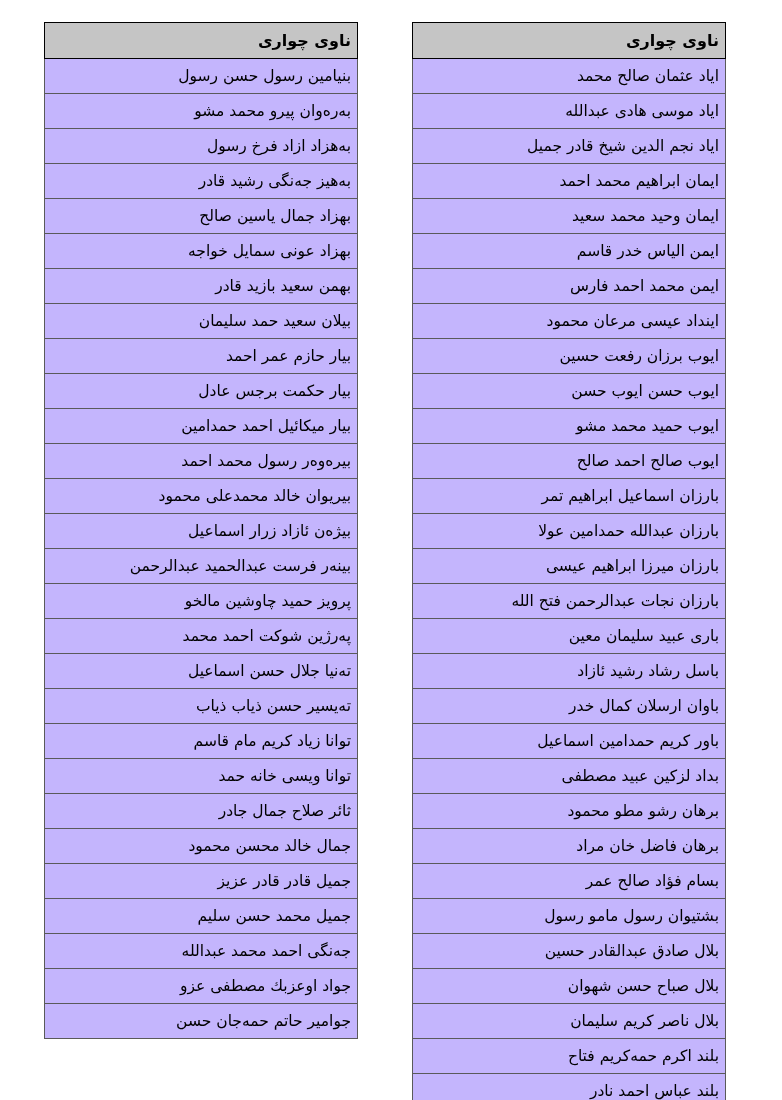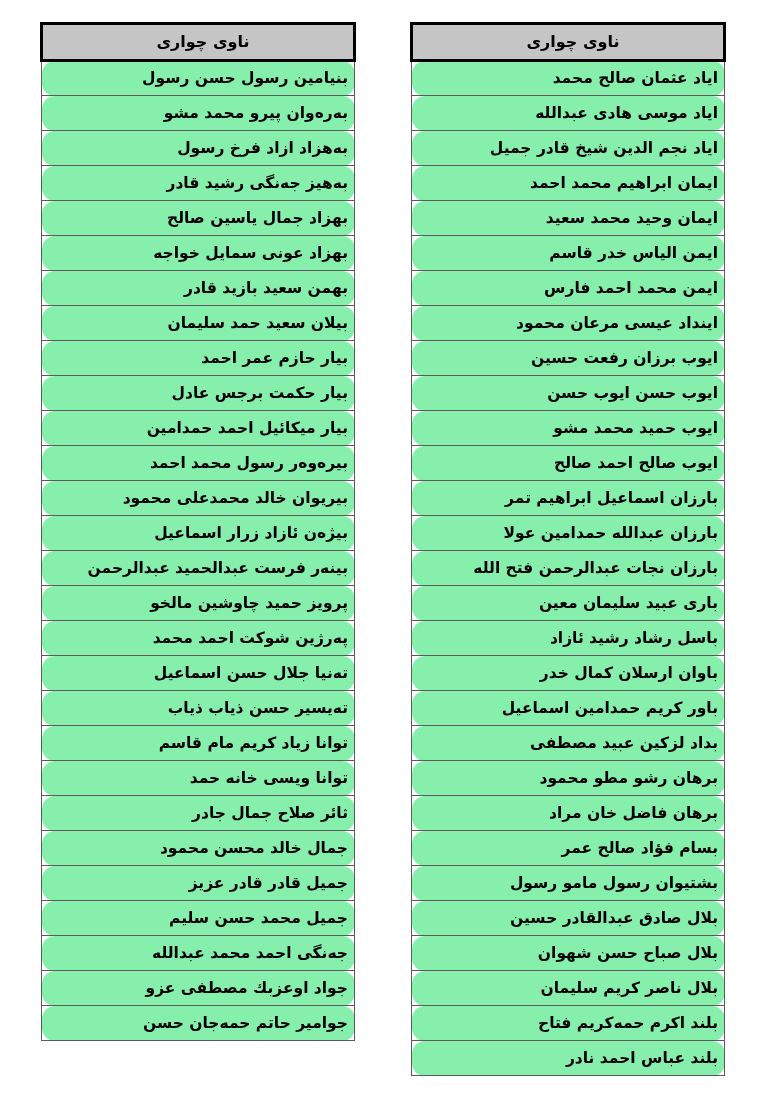--- a/index.html
+++ b/index.html
@@ -49,31 +49,30 @@
     font-size: 15.5px;
     color: #000000;
     text-align: right;
     direction: rtl;
     white-space: nowrap;
     overflow: hidden;
   }
   table.names-table th.header-cell {
     background: #c5c5c5;
     font-weight: bold;
-    text-align: center;
+    text-align: right;
     font-size: 16px;
     height: 36px;
     line-height: 34px;
-    border: 3px solid #000000;
+    border: 1px solid #000000;
     padding-left: 16px;
   }
   table.names-table td.name-cell {
-    background: #86efac;
-    font-weight: bold;
-    border-radius: 13px;
+    background: #c4b5fd;
+    font-weight: normal;
   }
 </style>
 </head>
 <body>
 
 <div class="page">
   <div class="tables-wrap">
 
     <table class="names-table">
       <colgroup>
@@ -121,20 +120,23 @@
         <tr>
             <td class="name-cell">ایوب صالح احمد صالح</td>
           </tr>
         <tr>
             <td class="name-cell">بارزان اسماعیل ابراهیم تمر</td>
           </tr>
         <tr>
             <td class="name-cell">بارزان عبداللە حمدامین عولا</td>
           </tr>
         <tr>
+            <td class="name-cell">بارزان میرزا ابراهیم عیسی</td>
+          </tr>
+        <tr>
             <td class="name-cell">بارزان نجات عبدالرحمن فتح اللە</td>
           </tr>
         <tr>
             <td class="name-cell">باری عبید سلیمان معین</td>
           </tr>
         <tr>
             <td class="name-cell">باسل رشاد رشید ئازاد</td>
           </tr>
         <tr>
             <td class="name-cell">باوان ارسلان کمال خدر</td>

